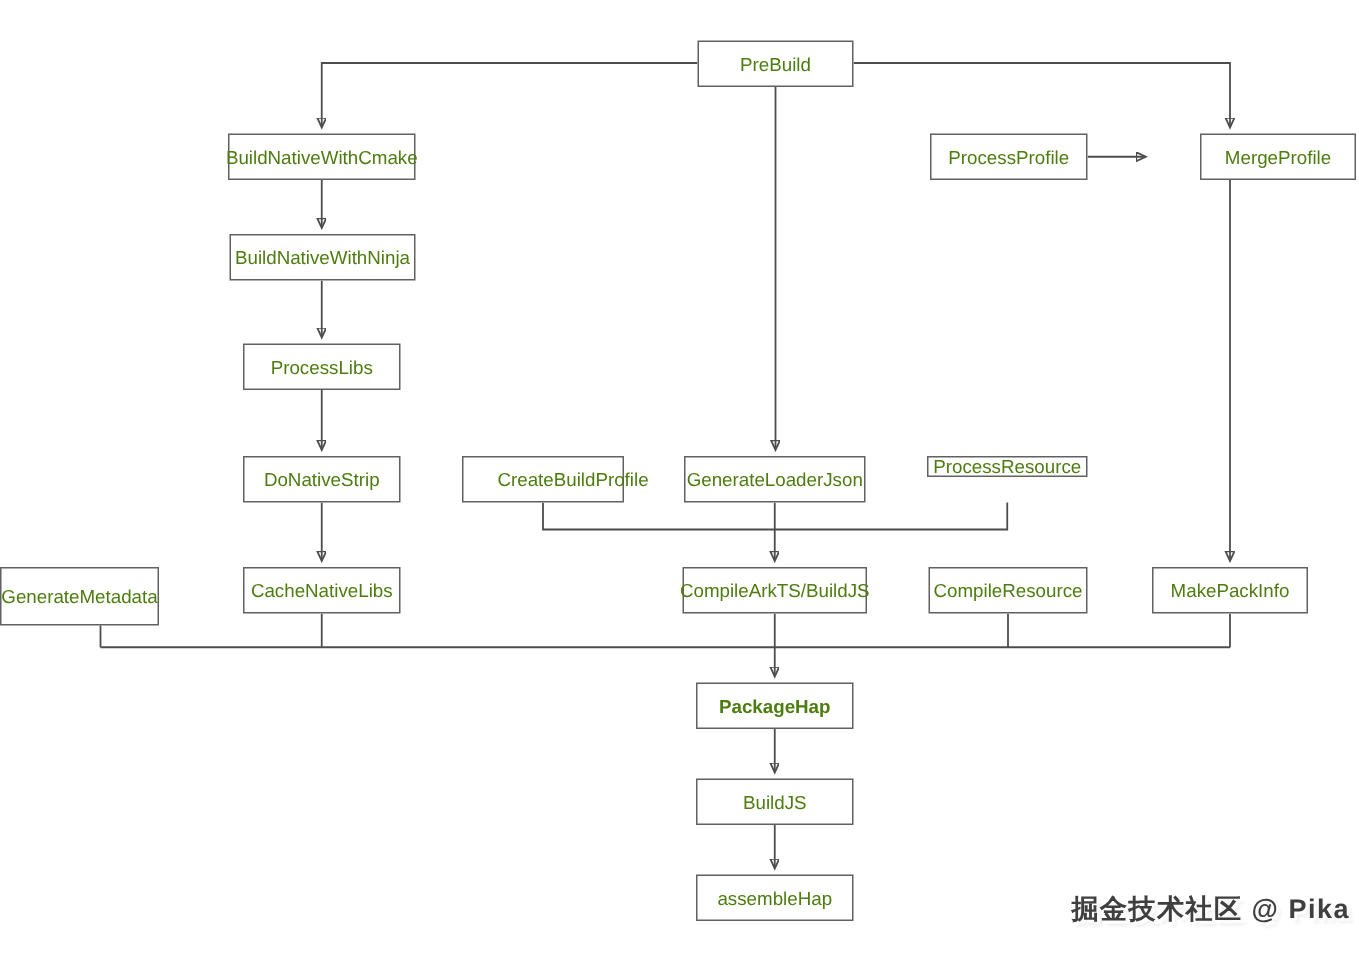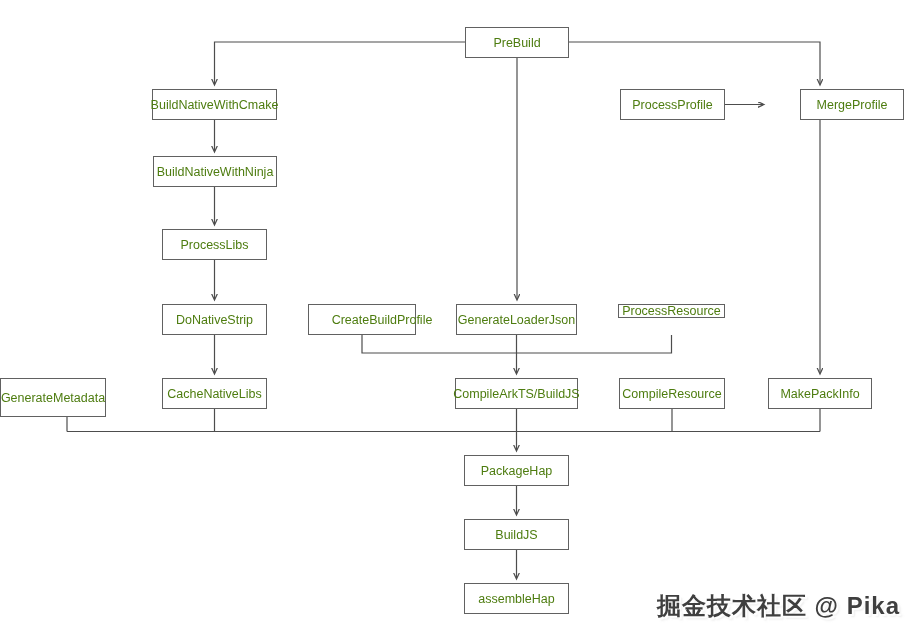--- a/index.html
+++ b/index.html
@@ -37,21 +37,21 @@
     justify-content: center;
     white-space: nowrap;
     text-align: left;
   }
   .watermark {
     position: absolute;
     left: 645px;
     top: 588px;
     width: 255px;
     height: 36px;
-    font-size: 24px;
+    font-size: 18px;
     font-weight: bold;
     color: #3f3f3f;
     text-shadow: 2px 2px 1px rgba(255,255,255,0.95), 3px 3px 2px rgba(200,200,200,0.35);
     white-space: nowrap;
     display: flex;
     align-items: center;
     justify-content: flex-end;
     letter-spacing: 1px;
   }
 </style>
@@ -96,19 +96,19 @@
   <div class="node" style="left:0;  top:378px; width:106px; height:39px;">GenerateMetadata</div>
   <div class="node" style="left:162px; top:378px; width:105px; height:31px;">CacheNativeLibs</div>
   <div class="node" style="left:308px; top:304px; width:108px; height:31px;padding-left:40px;">CreateBuildProfile</div>
   <div class="node" style="left:456px; top:304px; width:121px; height:31px;">GenerateLoaderJson</div>
   <div class="node" style="left:618px; top:304px; width:107px; height:14px;">ProcessResource</div>
   <div class="node" style="left:620px; top:89px;  width:105px; height:31px;">ProcessProfile</div>
   <div class="node" style="left:800px; top:89px;  width:104px; height:31px;">MergeProfile</div>
   <div class="node" style="left:455px; top:378px; width:123px; height:31px;">CompileArkTS/BuildJS</div>
   <div class="node" style="left:619px; top:378px; width:106px; height:31px;">CompileResource</div>
   <div class="node" style="left:768px; top:378px; width:104px; height:31px;">MakePackInfo</div>
-  <div class="node" style="left:464px; top:455px; width:105px; height:31px;">PackageHap</div>
+  <div class="node" style="left:464px; top:455px; width:105px; height:31px;font-weight:bold;">PackageHap</div>
   <div class="node" style="left:464px; top:519px; width:105px; height:31px;">BuildJS</div>
   <div class="node" style="left:464px; top:583px; width:105px; height:31px;">assembleHap</div>
 
   <div class="watermark">掘金技术社区 @ Pika</div>
 
 </div>
 
 </body></html>

